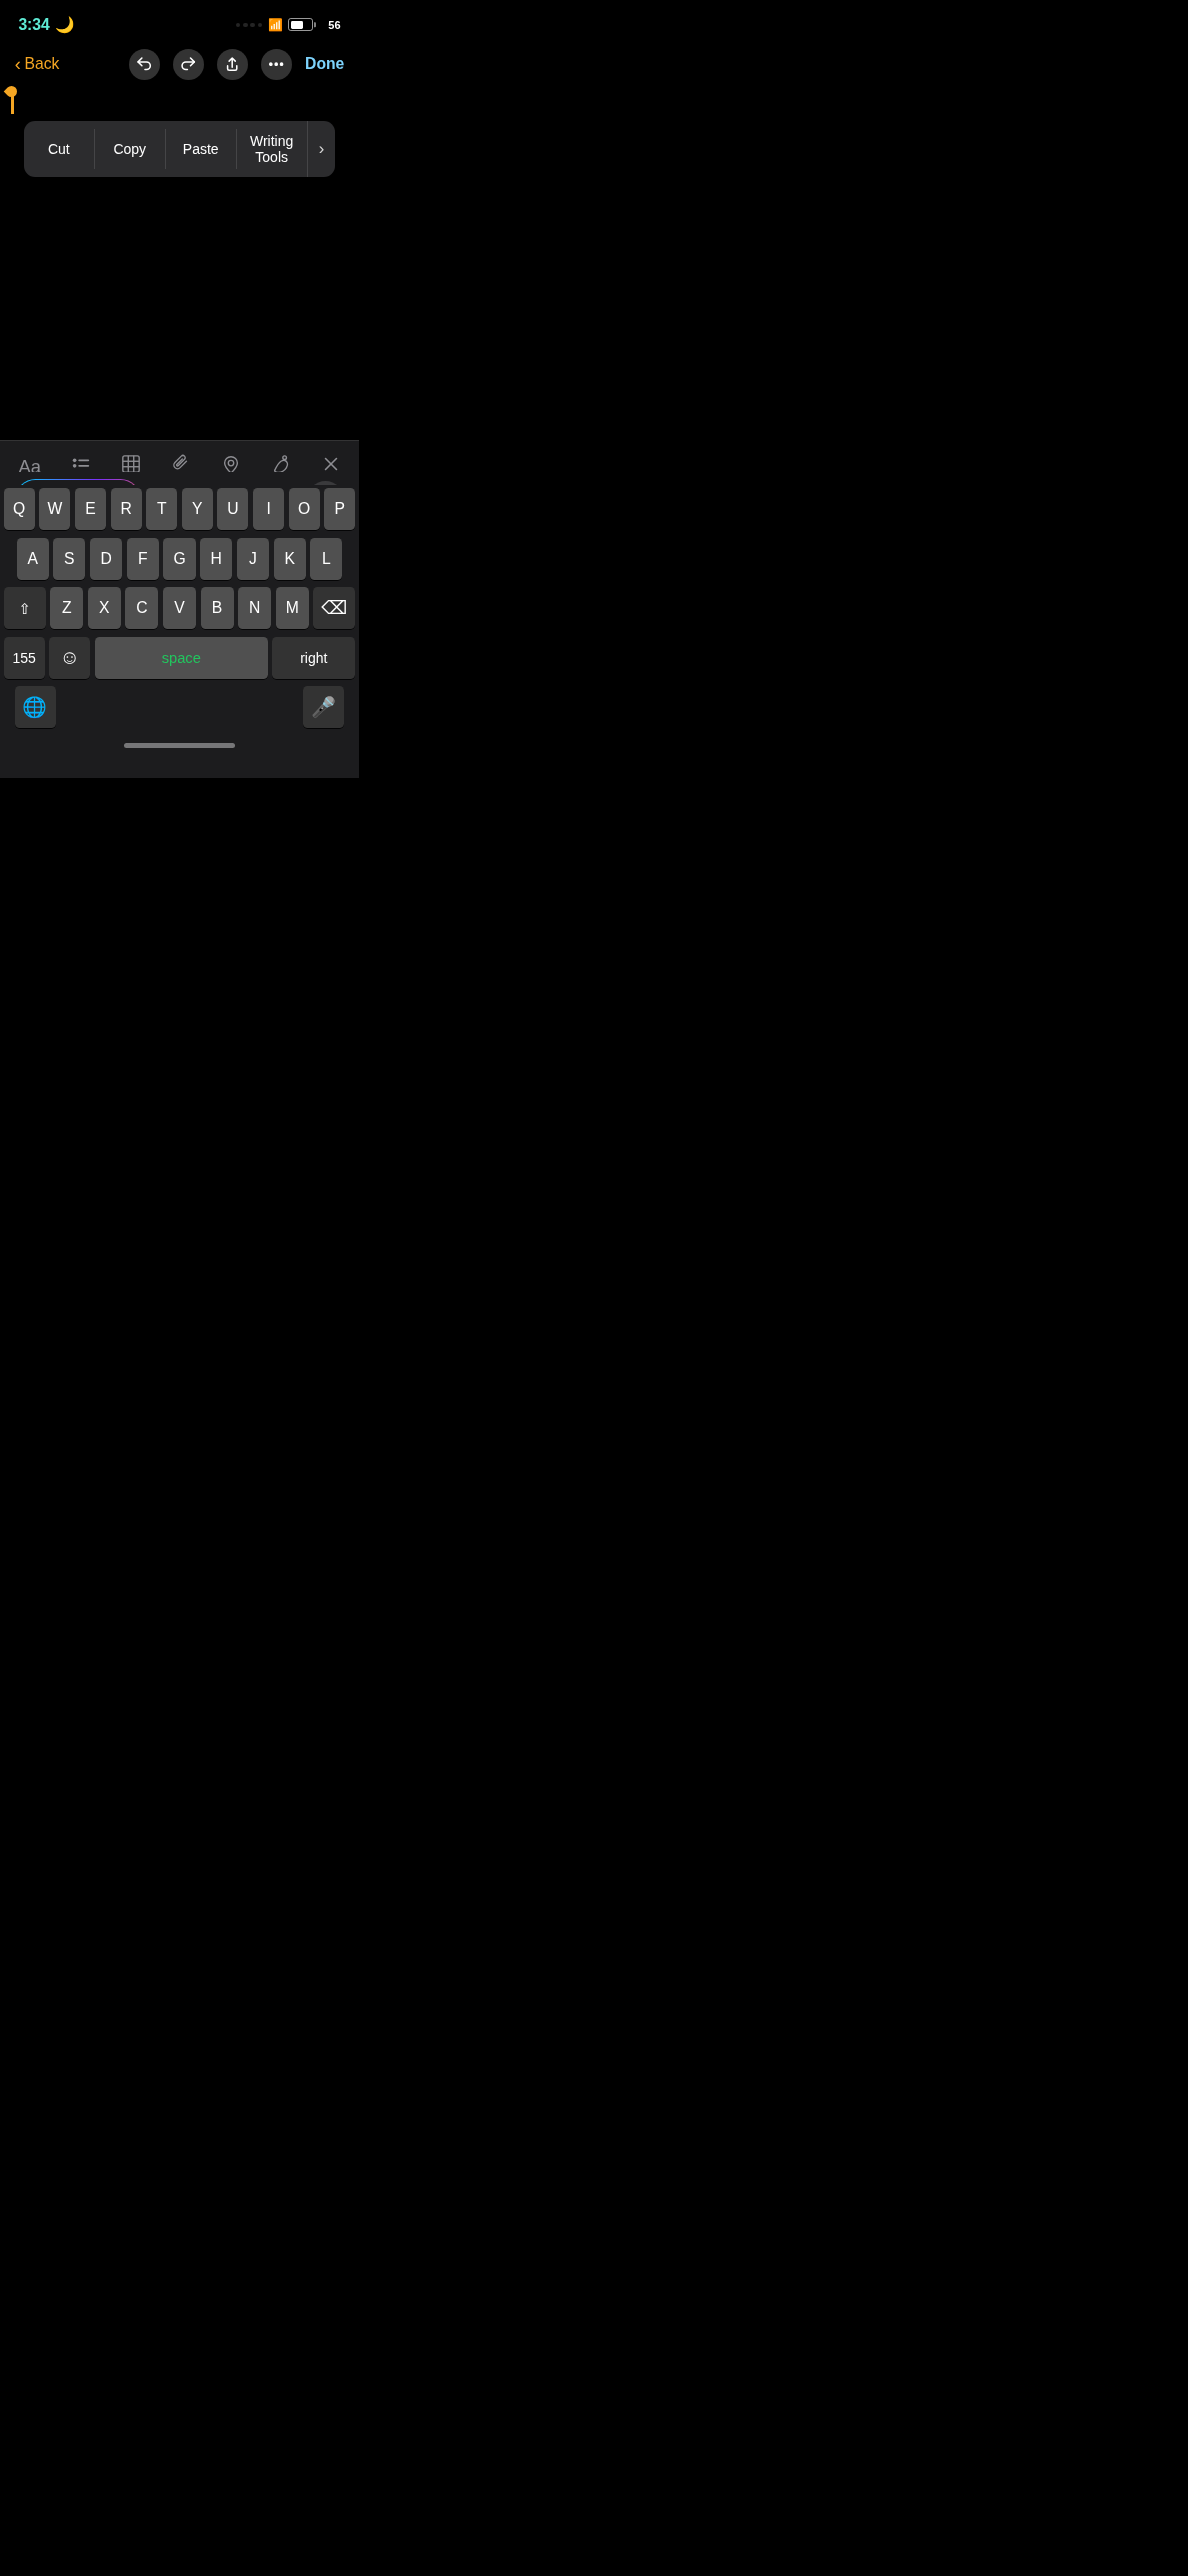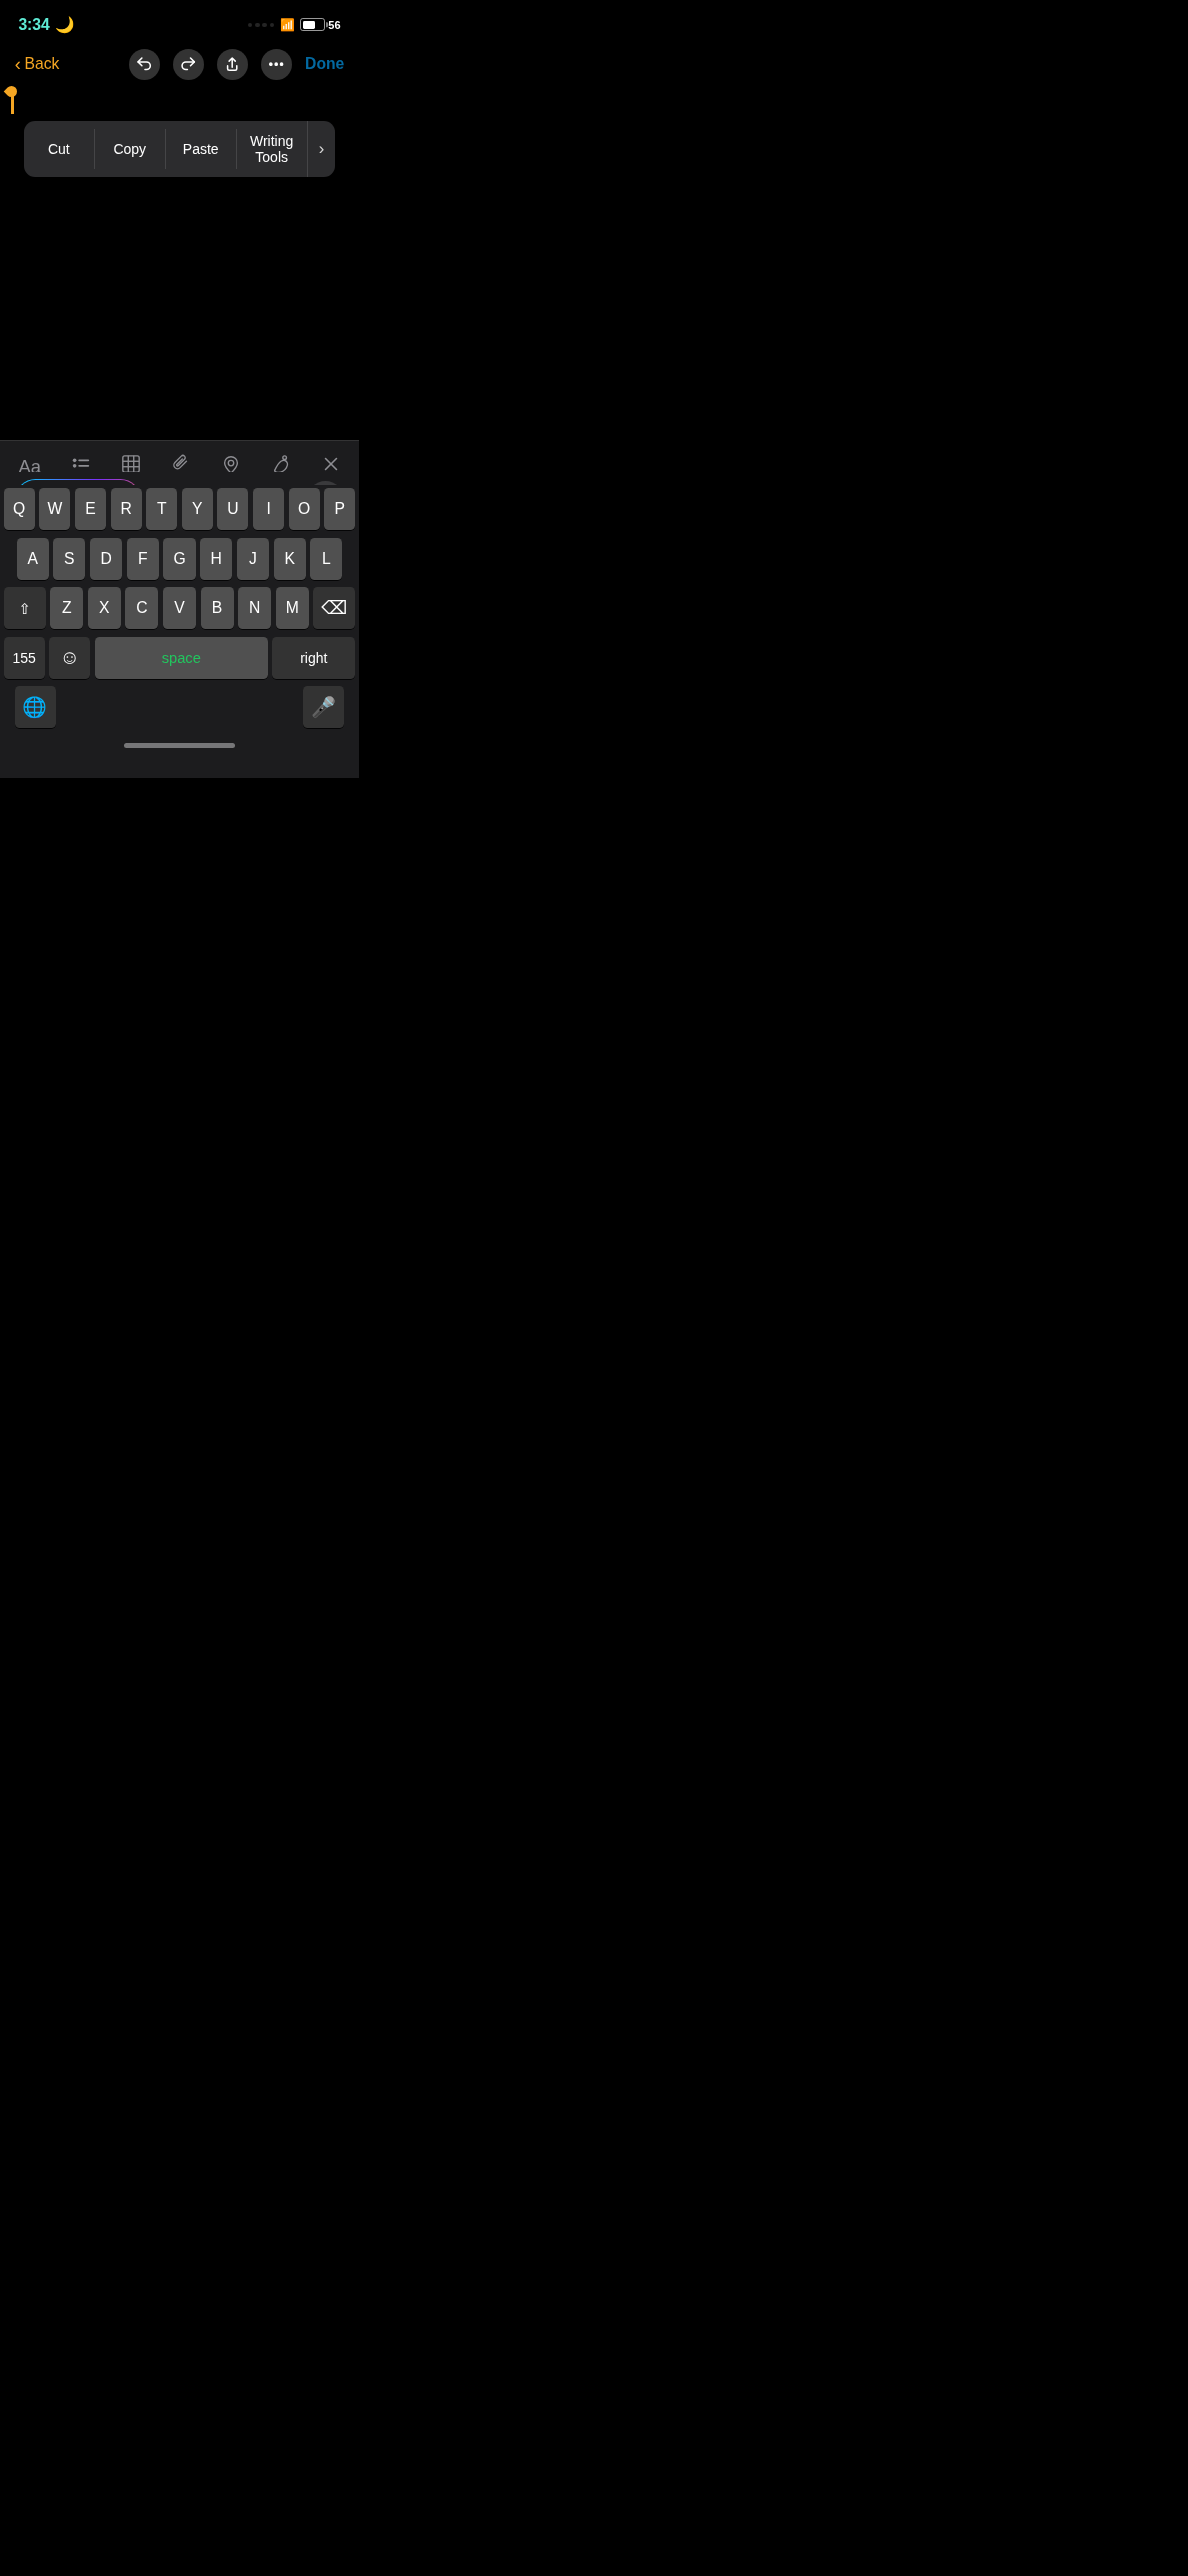--- a/index.html
+++ b/index.html
@@ -47,21 +47,21 @@
       background: rgba(255,255,255,0.4);
       border-radius: 50%;
     }
     .wifi-icon {
       font-size: 12px;
       color: #fff;
     }
     .battery {
       display: flex;
       align-items: center;
-      gap: 3px;
+      gap: 15px;
     }
     .battery-body {
       width: 25px;
       height: 13px;
       border: 1.4px solid rgba(255,255,255,0.6);
       border-radius: 2.8px;
       padding: 1.4px;
       position: relative;
     }
     .battery-body::after {
@@ -123,21 +123,21 @@
       cursor: pointer;
     }
     .nav-icon-btn svg {
       width: 18.4px;
       height: 18.4px;
       fill: none;
       stroke: #fff;
       stroke-width: 1.8;
     }
     .nav-done {
-      color: #0369a1;
+      color: #7dd3fc;
       font-size: 15.7px;
       font-weight: 600;
       cursor: pointer;
     }
 
     
     .content-area {
       position: relative;
       padding: 11px 14.7px 0;
       min-height: 240px;

